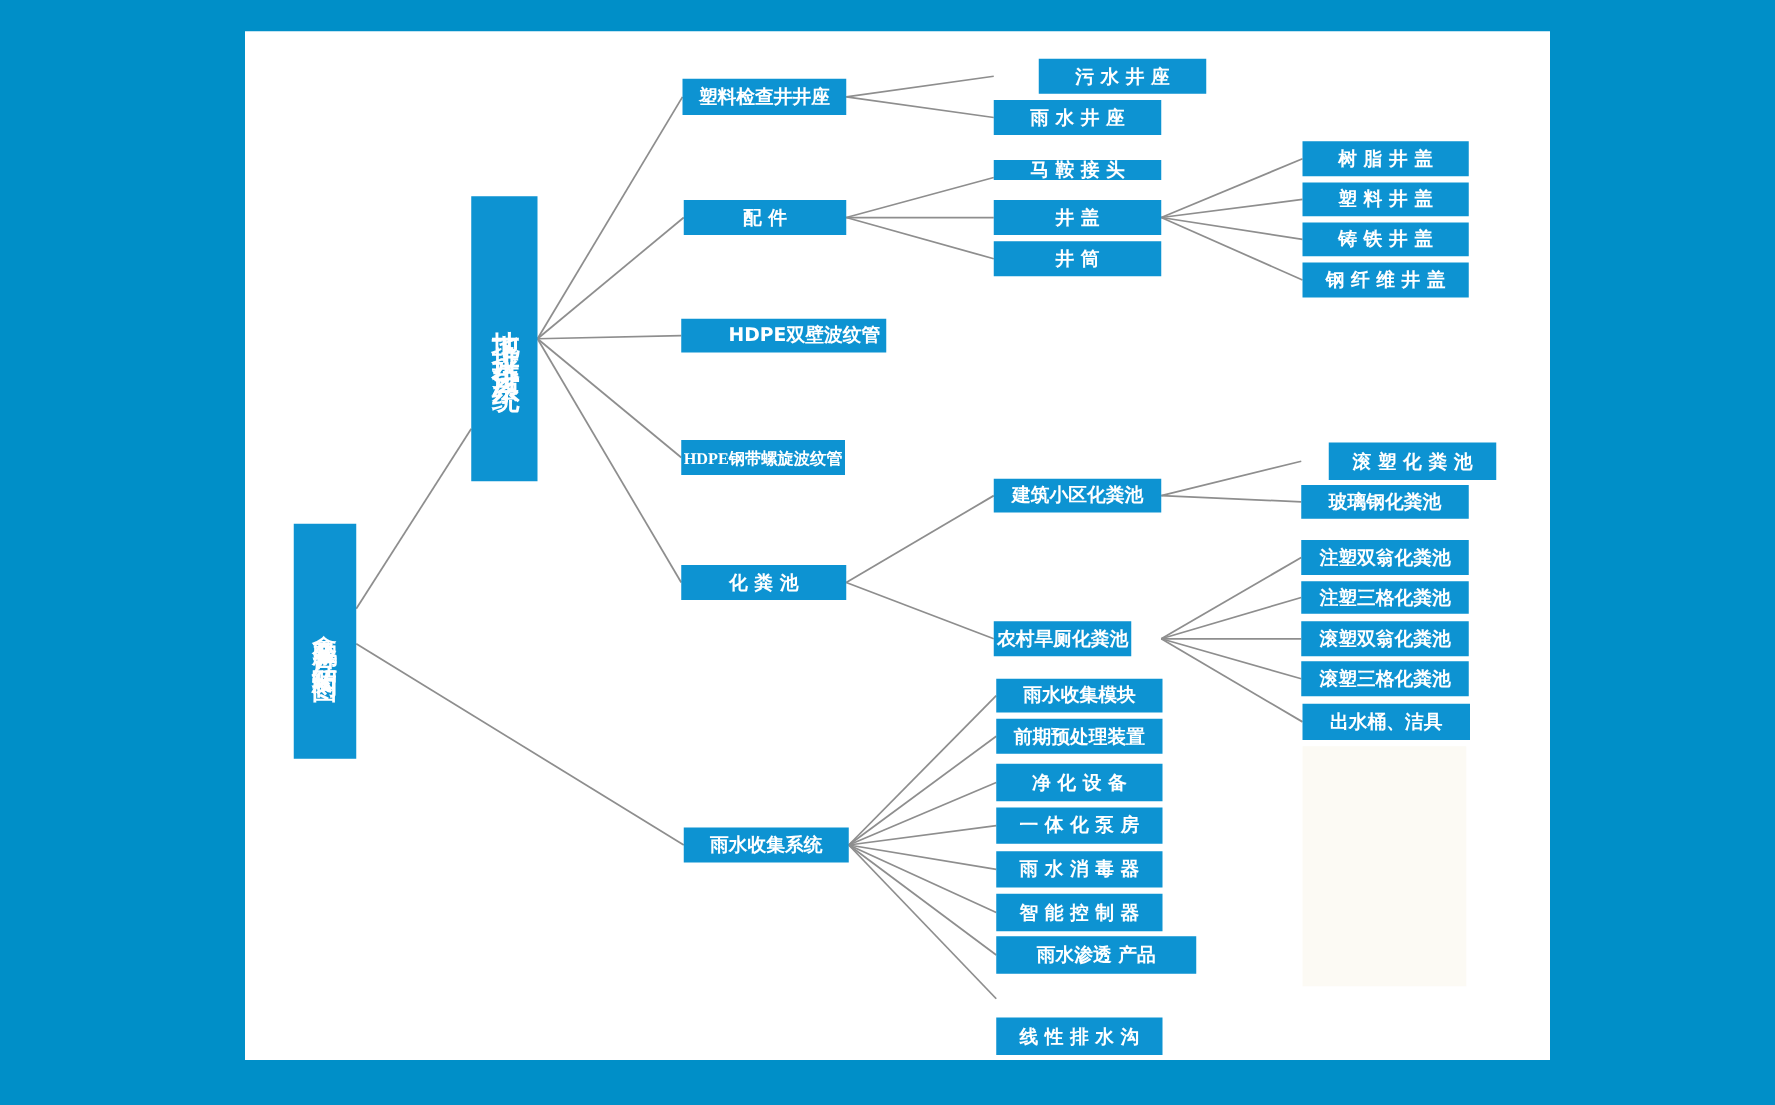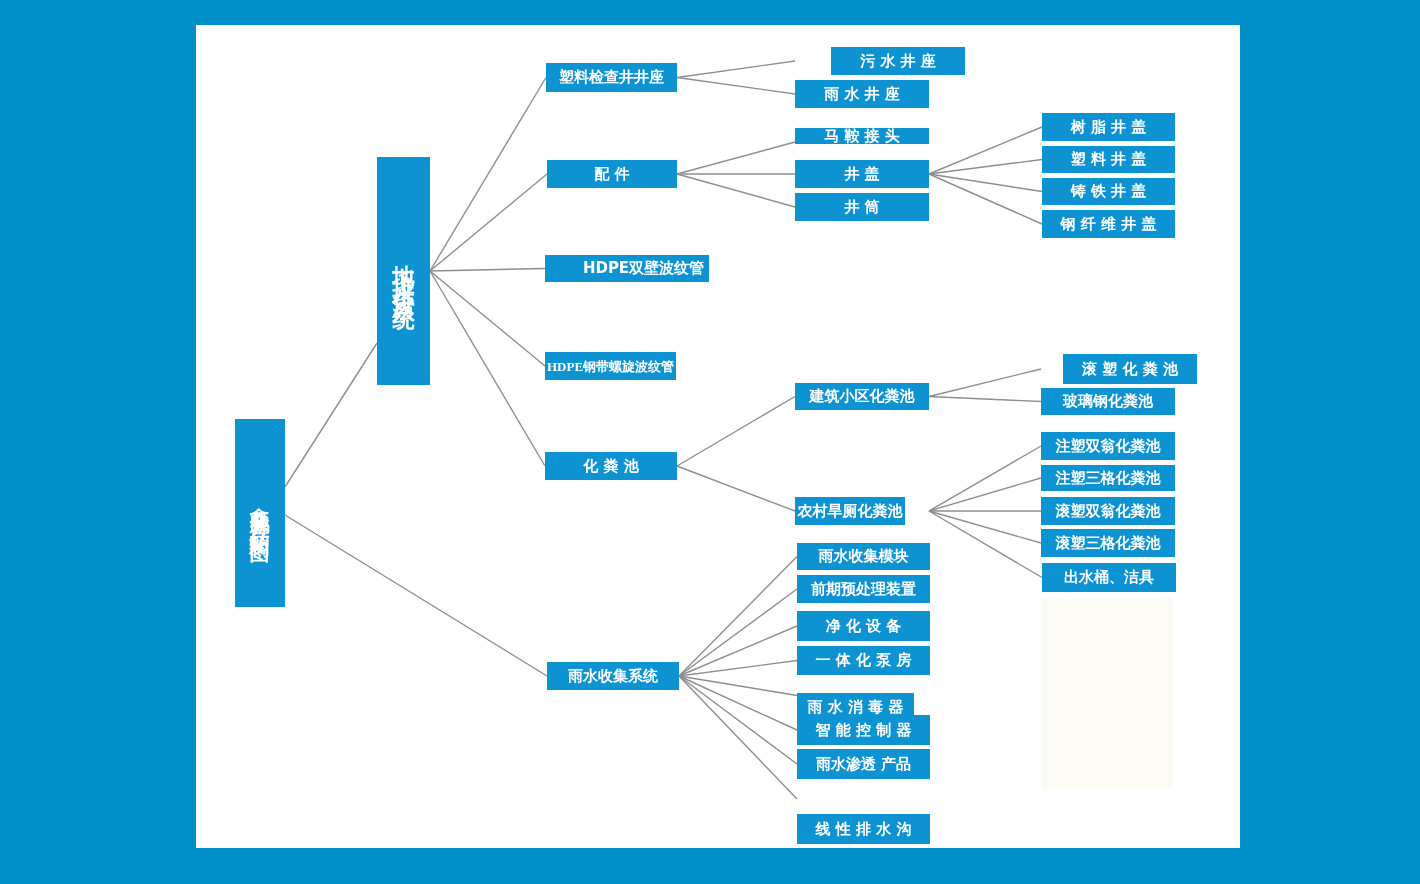--- a/index.html
+++ b/index.html
@@ -97,23 +97,23 @@
         <div class="node" style="left: 599px; top: 55px; width: 134px; height: 28px;">雨 水 井 座</div>
         <div class="node" style="left: 599px; top: 103px; width: 134px; height: 16px;">马 鞍 接 头</div>
         <div class="node" style="left: 599px; top: 135px; width: 134px; height: 28px;">井   盖</div>
         <div class="node" style="left: 599px; top: 168px; width: 134px; height: 28px;">井   筒</div>
         <div class="node" style="left: 599px; top: 358px; width: 134px; height: 27px;">建筑小区化粪池</div>
         <div class="node" style="left: 599px; top: 472px; width: 110px; height: 28px;">农村旱厕化粪池</div>
         <div class="node" style="left: 601px; top: 518px; width: 133px; height: 27px;">雨水收集模块</div>
         <div class="node" style="left: 601px; top: 550px; width: 133px; height: 28px;">前期预处理装置</div>
         <div class="node" style="left: 601px; top: 586px; width: 133px; height: 30px;">净 化 设 备</div>
         <div class="node" style="left: 601px; top: 621px; width: 133px; height: 29px;">一 体 化 泵 房</div>
-        <div class="node" style="left: 601px; top: 656px; width: 117px; height: 29px; margin-top: 12px;">雨 水 消 毒 器</div>
+        <div class="node" style="left: 601px; top: 656px; width: 133px; height: 29px;">雨 水 消 毒 器</div>
         <div class="node" style="left: 601px; top: 690px; width: 133px; height: 30px;">智 能 控 制 器</div>
-        <div class="node" style="left: 601px; top: 724px; width: 133px; height: 30px;">雨水渗透 产品</div>
+        <div class="node" style="left: 601px; top: 724px; width: 160px; height: 30px;">雨水渗透 产品</div>
         <div class="node" style="left: 601px; top: 759px; width: 133px; height: 30px; margin-top: 30px;">线 性 排 水 沟</div>
         <div class="node" style="left: 846px; top: 88px; width: 133px; height: 28px;">树 脂 井 盖</div>
         <div class="node" style="left: 846px; top: 121px; width: 133px; height: 27px;">塑 料 井 盖</div>
         <div class="node" style="left: 846px; top: 153px; width: 133px; height: 27px;">铸 铁 井 盖</div>
         <div class="node" style="left: 846px; top: 185px; width: 133px; height: 28px;">钢 纤 维 井 盖</div>
         <div class="node" style="left: 845px; top: 329px; width: 134px; height: 30px; margin-left: 22px;">滚 塑 化 粪 池</div>
         <div class="node" style="left: 845px; top: 363px; width: 134px; height: 27px;">玻璃钢化粪池</div>
         <div class="node" style="left: 845px; top: 407px; width: 134px; height: 28px;">注塑双翁化粪池</div>
         <div class="node" style="left: 845px; top: 440px; width: 134px; height: 26px;">注塑三格化粪池</div>
         <div class="node" style="left: 845px; top: 472px; width: 134px; height: 28px;">滚塑双翁化粪池</div>

